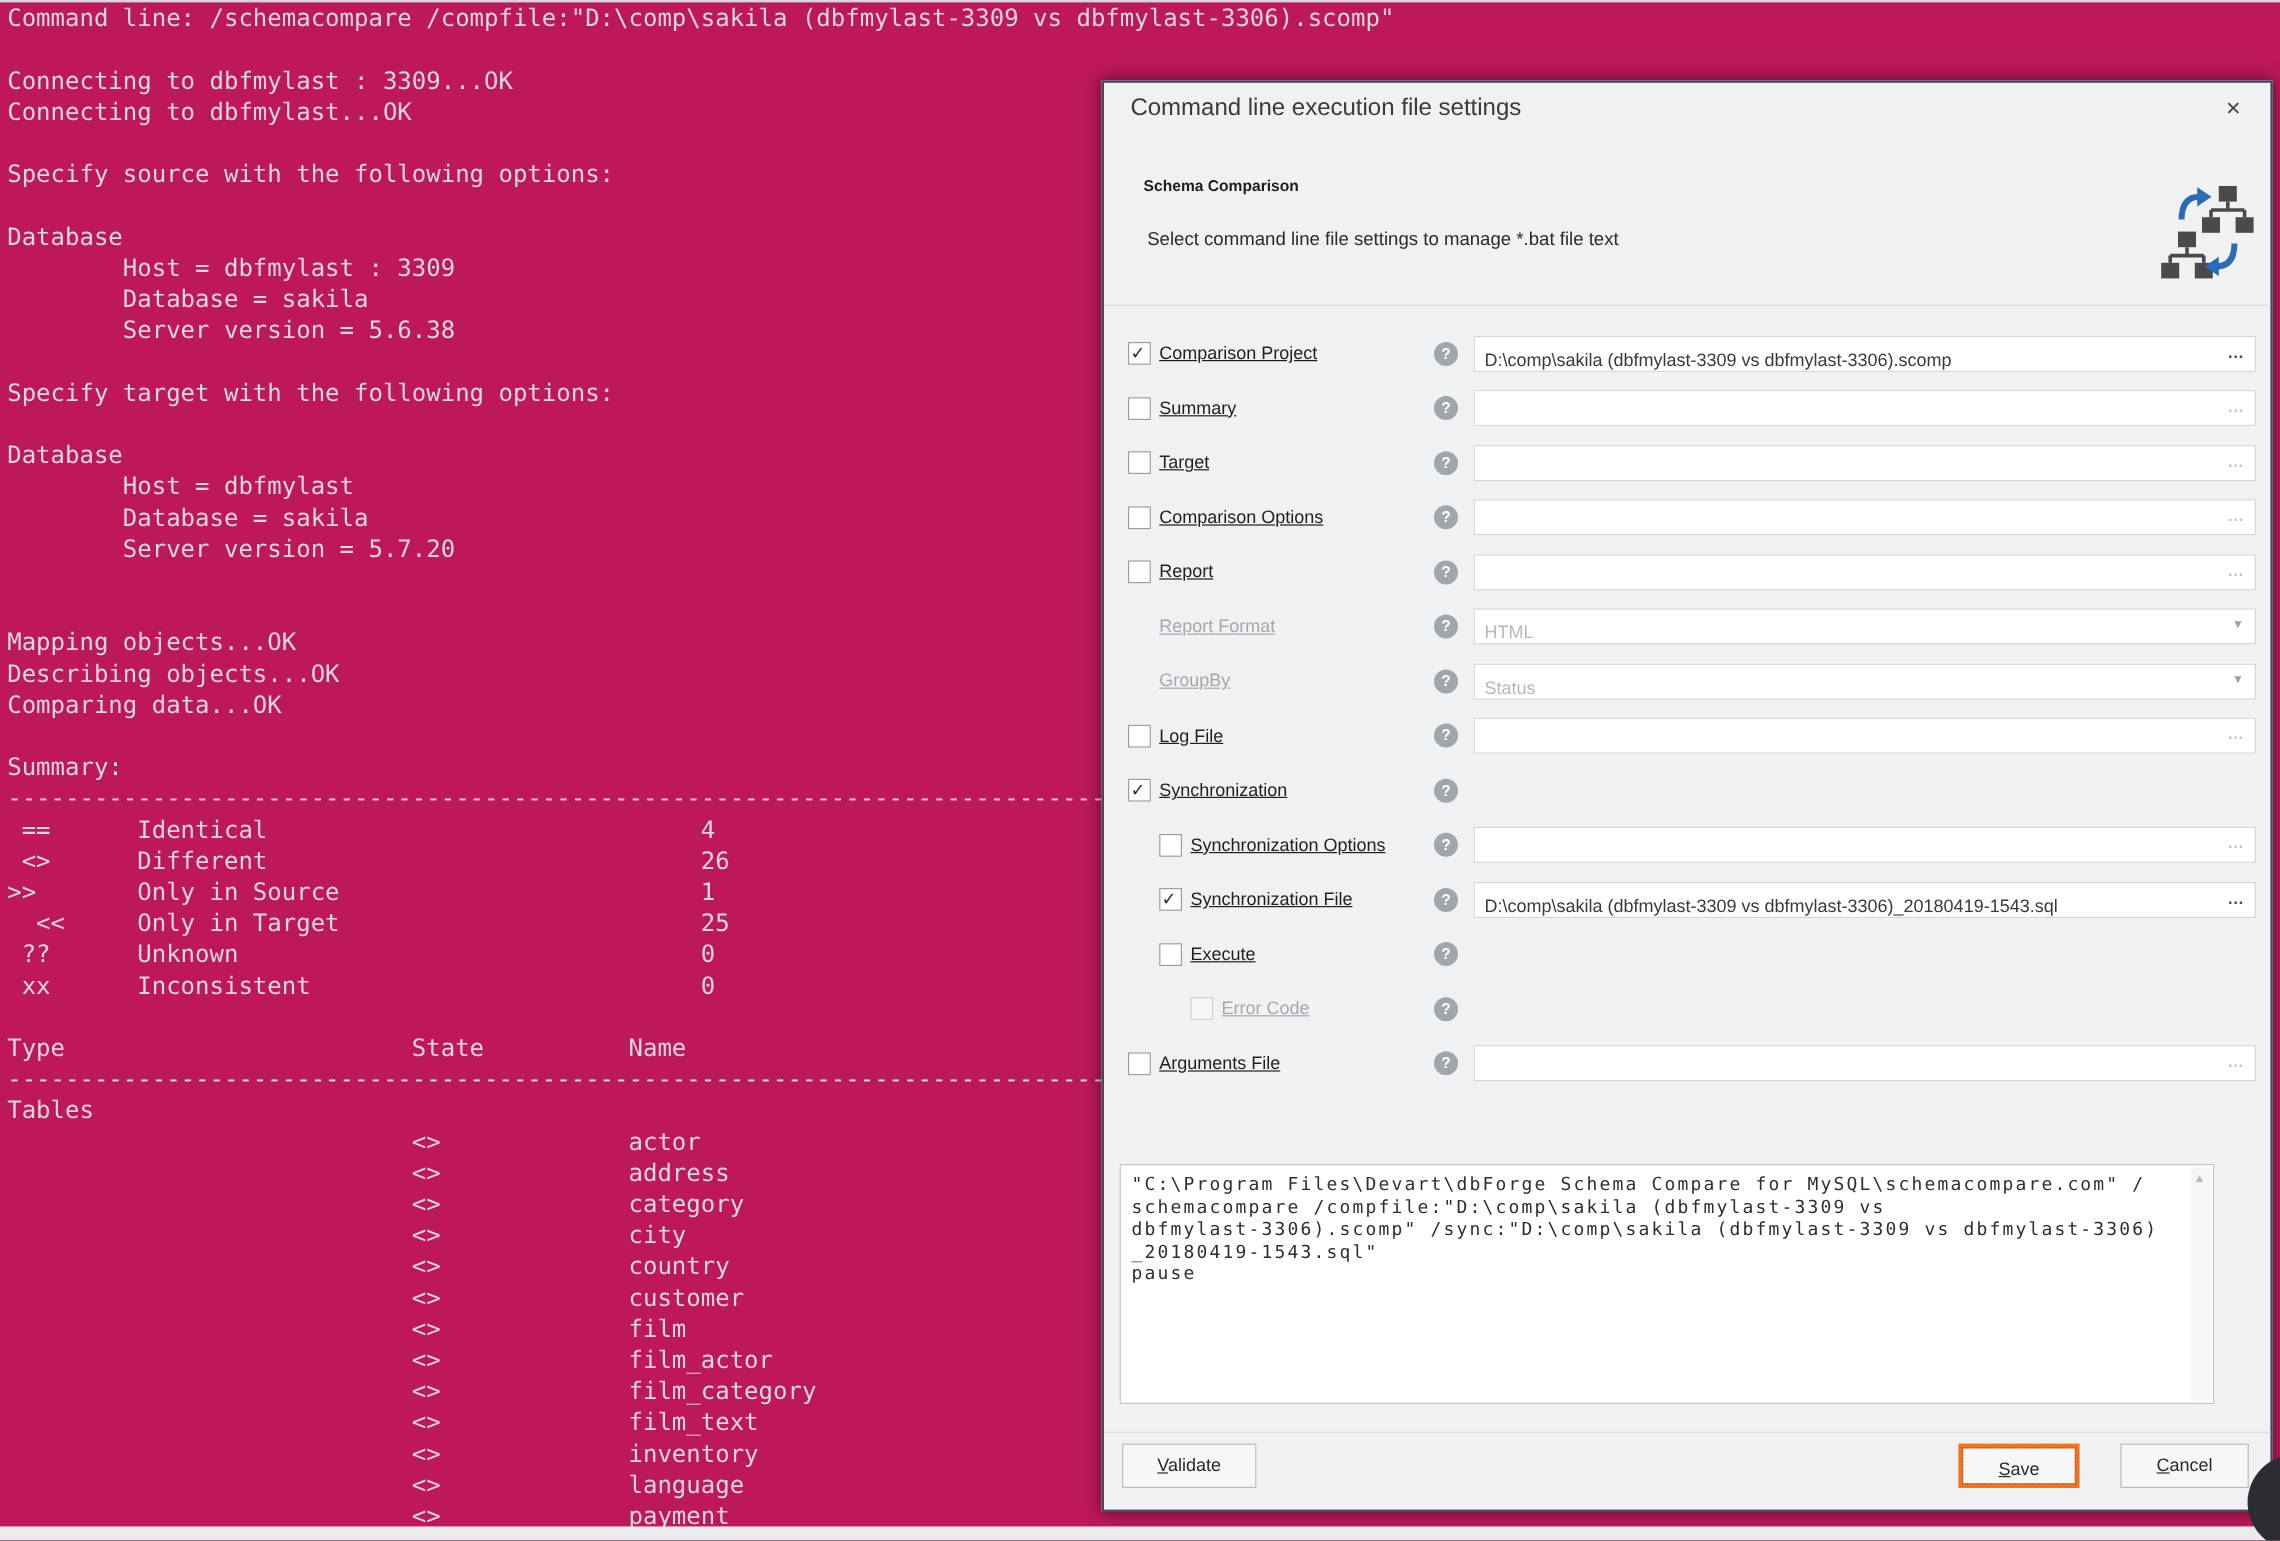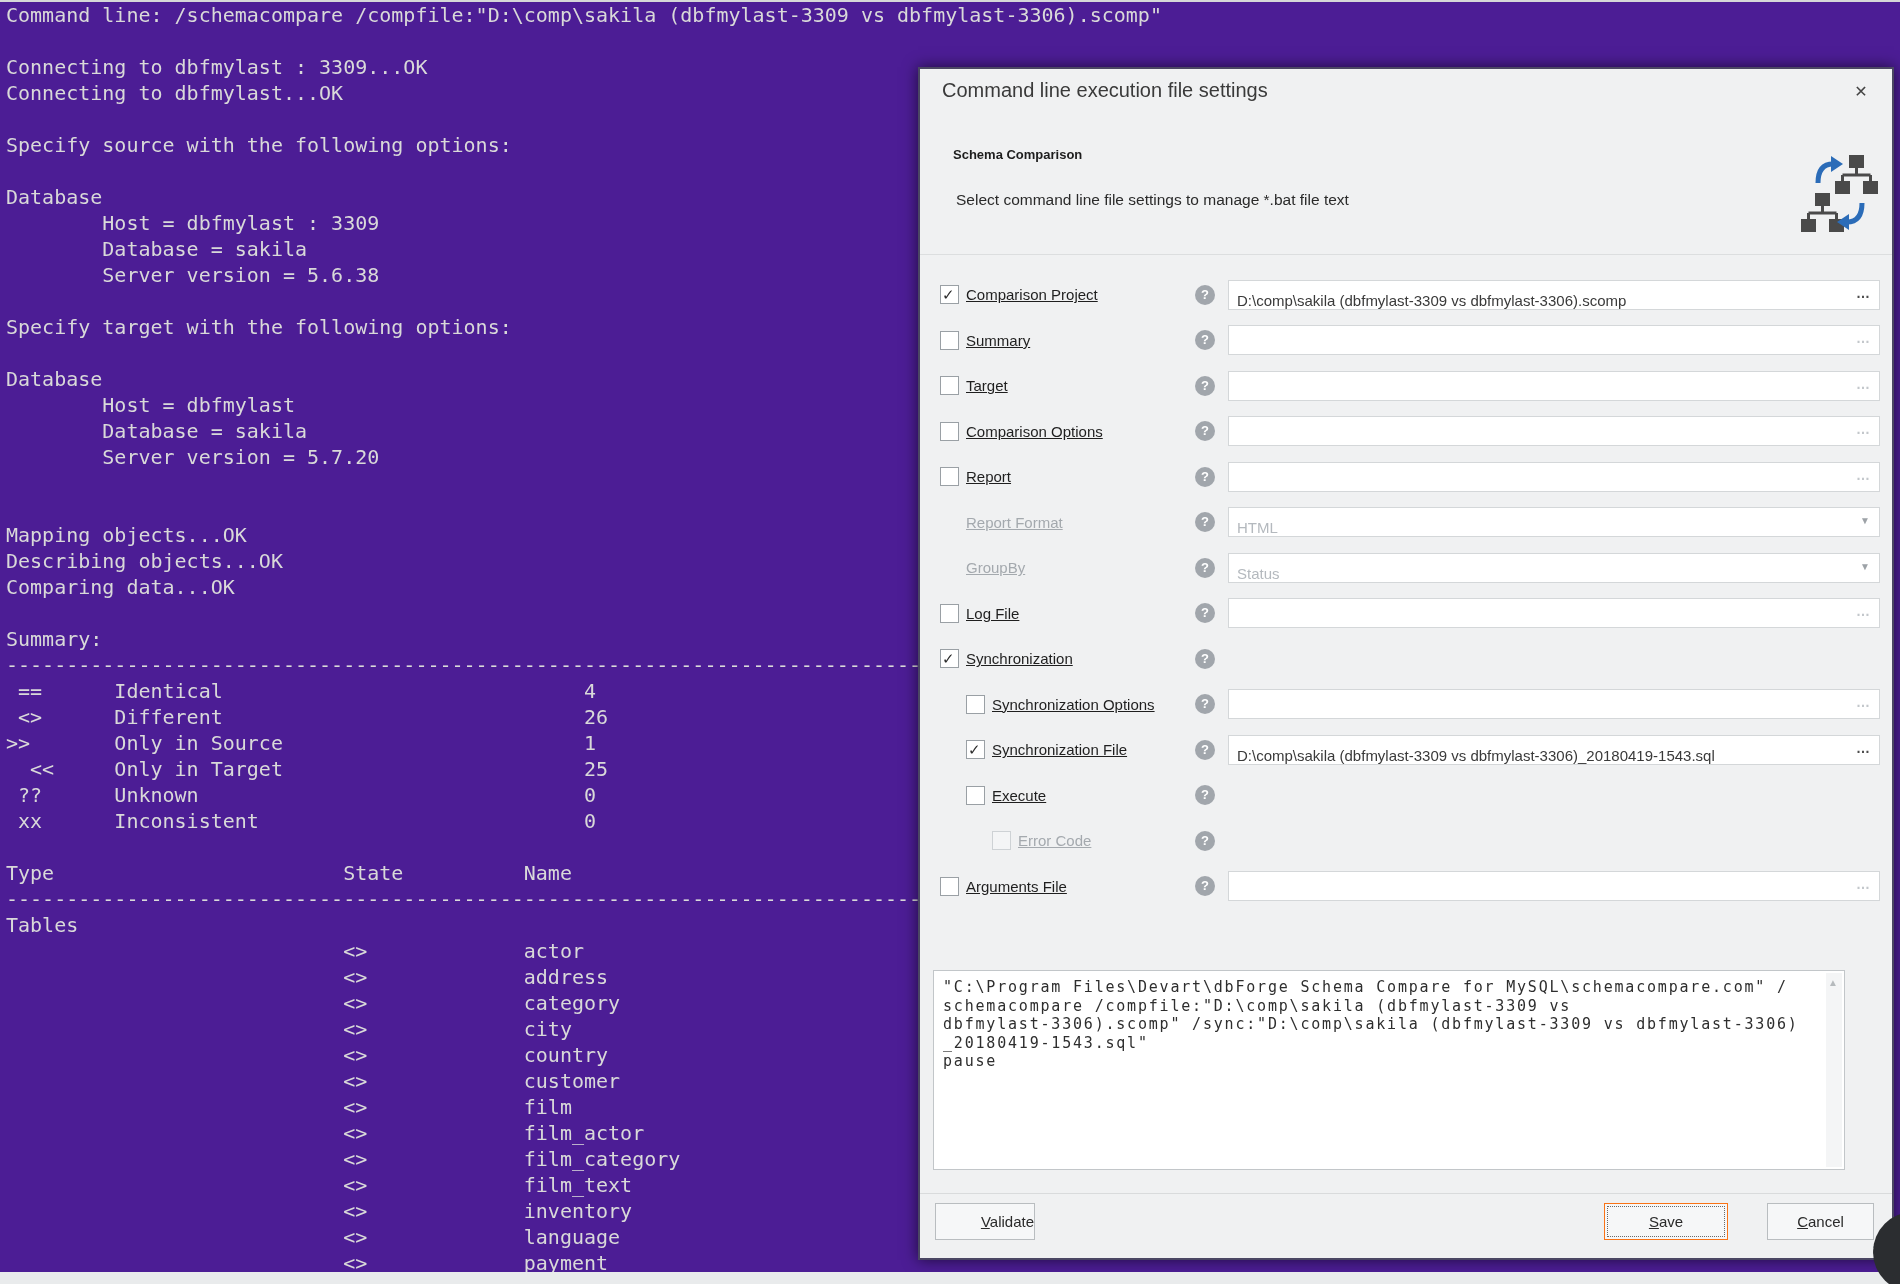--- a/index.html
+++ b/index.html
@@ -1,16 +1,16 @@
 <!DOCTYPE html>
 <html><head>
 <meta charset="utf-8">
 <style>
   html,body{margin:0;padding:0;background:#000;}
-  #screen{position:relative;width:1900px;height:1284px;background:#4c1d95;overflow:hidden;
+  #screen{position:relative;width:1900px;height:1284px;background:#be185d;overflow:hidden;
           font-family:"Liberation Sans",sans-serif;}
   #top-strip{position:absolute;left:0;top:0;width:100%;height:2px;background:#d5d7d8;}
   #bottom-strip{position:absolute;left:0;top:1272px;width:100%;height:12px;background:#e9ebec;}
 
   
   #terminal{position:absolute;left:6px;top:2px;margin:0;color:#d9d9d9;
             font-family:"DejaVu Sans Mono",monospace;font-size:20px;line-height:26px;white-space:pre;}
 
   
   #dialog{position:absolute;left:918px;top:67px;width:976px;height:1193px;background:#f0f1f2;
@@ -55,22 +55,22 @@
   #bat-text{position:absolute;left:9px;top:7px;margin:0;font-family:"DejaVu Sans Mono",monospace;
             font-size:15px;line-height:18.5px;letter-spacing:1.8px;color:#2e2e2e;white-space:pre;}
   #bat-scroll{position:absolute;right:2px;top:2px;width:16px;height:194px;background:#f4f5f6;}
   #bat-scroll .up{position:absolute;top:4px;left:2px;font-size:10px;color:#b6babd;}
 
   
   #foot-sep{position:absolute;left:0;top:1124px;width:100%;height:1px;background:#d9dbdc;}
   .btn{position:absolute;top:1134px;height:37px;background:#f6f7f8;border:1px solid #b9bdc0;
        box-sizing:border-box;font-size:15px;color:#2a2a2a;text-align:center;line-height:35px;}
   .btn .key{text-decoration:underline;}
-  #btn-validate{left:15px;width:100px;text-align:right;}
-  #btn-save{left:684px;width:124px;border:1px solid #f97316;outline:1px dotted #6a6a6a;outline-offset:-4px;}
+  #btn-validate{left:15px;width:112px;}
+  #btn-save{left:712px;width:101px;border:4px solid #f97316;outline:1px dotted #6a6a6a;outline-offset:-4px;}
   #btn-cancel{left:847px;width:107px;}
   #grip{position:absolute;right:3px;bottom:3px;font-size:9px;color:#9aa0a5;letter-spacing:1px;}
 
   #cursor-circle{position:absolute;left:1873px;top:1212px;width:80px;height:80px;border-radius:50%;
                  background:#2b2d30;}
 </style>
 </head>
 <body>
 
 <div id="screen">

